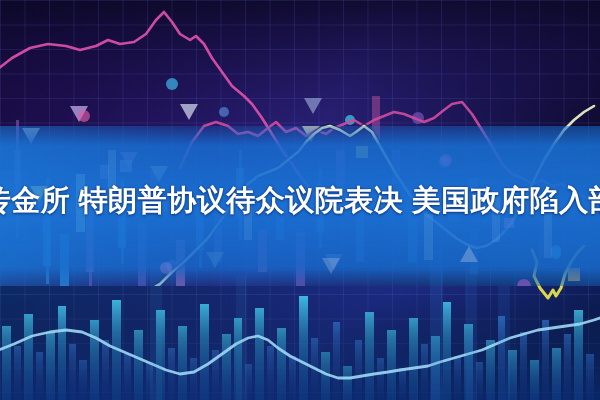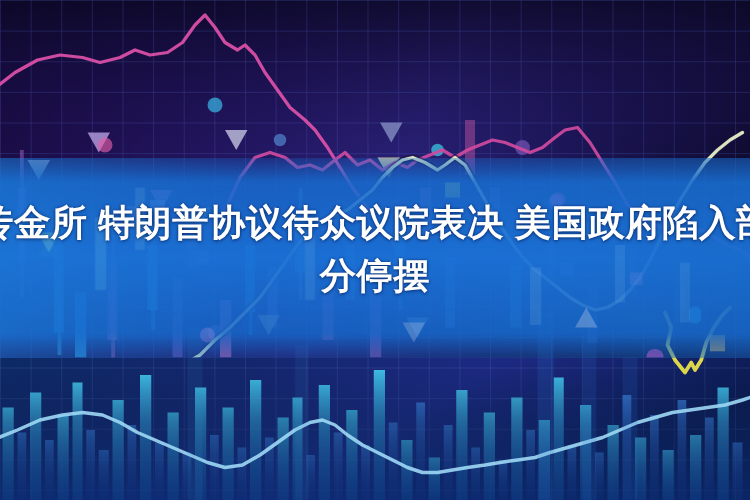--- a/index.html
+++ b/index.html
@@ -310,16 +310,15 @@
         <circle cx="446" cy="160" r="6" fill="#8a7ad8" opacity=".4"></circle>
         <rect x="504" y="218" width="10" height="10" fill="#7a8ae0" opacity=".4"></rect>
       </g>
 
       <rect x="0" y="0" width="600" height="400" fill="none"></rect>
     </g>
   </svg>
 
   <div id="headline">
     <div class="line first">传金所 特朗普协议待众议院表决 美国政府陷入部</div>
-    <div class="line second">分停摆</div>
   </div>
 
 </div>
 
 </body></html>

